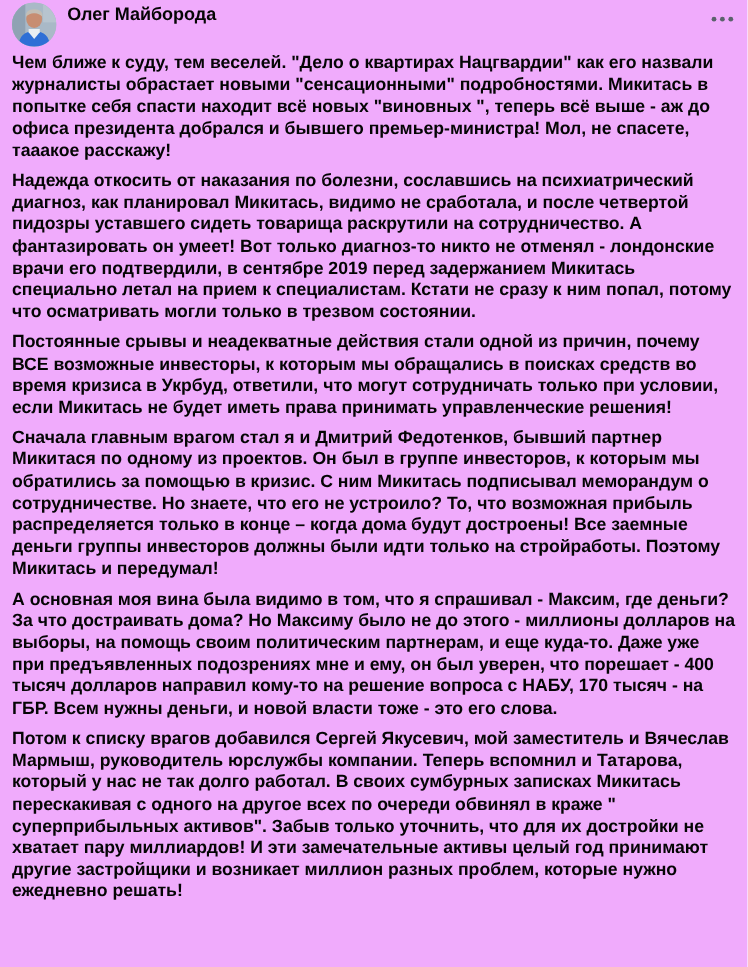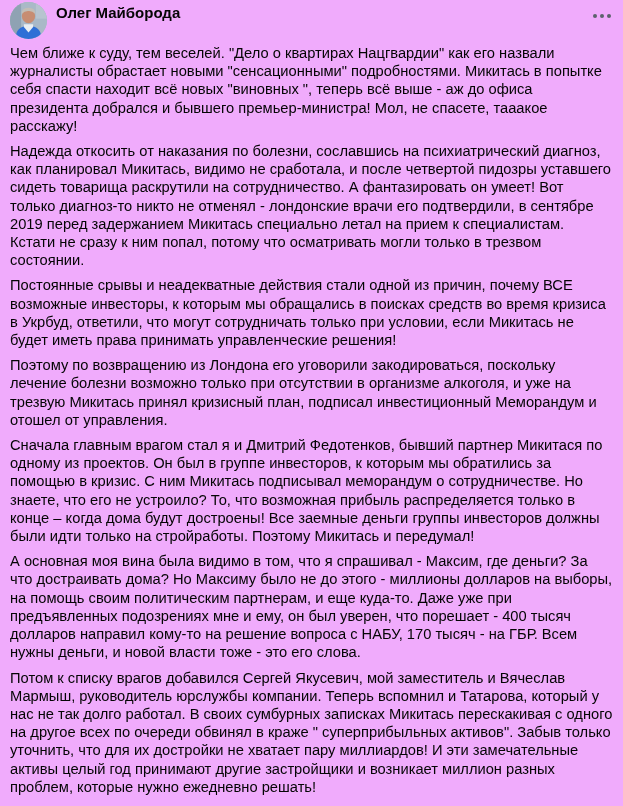--- a/index.html
+++ b/index.html
@@ -63,21 +63,21 @@
     height: 4px;
     border-radius: 50%;
     background: #5b626c;
   }
   .post-body {
     padding: 5px 10px 0 10px;
     font-size: 14.7px;
     line-height: 18.2px;
     color: #050505;
   }
-  .post-body p { margin: 0 0 7px 0; }
+  .post-body p { margin: 0 0 7px 0; font-weight: bold; }
 </style>
 </head>
 <body>
 
 <div class="post">
 
   <div class="post-header">
 
     <div class="avatar">
       <svg viewBox="0 0 40 40" xmlns="http://www.w3.org/2000/svg">
@@ -100,19 +100,18 @@
       <span class="dot"></span>
       <span class="dot"></span>
     </div>
 
   </div>
 
   <div class="post-body">
     <p>Чем ближе к суду, тем веселей. "Дело о квартирах Нацгвардии" как его назвали журналисты обрастает новыми "сенсационными" подробностями. Микитась в попытке себя спасти находит всё новых "виновных ", теперь всё выше - аж до офиса президента добрался и бывшего премьер-министра! Мол, не спасете, тааакое расскажу!</p>
     <p>Надежда откосить от наказания по болезни, сославшись на психиатрический диагноз, как планировал Микитась, видимо не сработала, и после четвертой пидозры уставшего сидеть товарища раскрутили на сотрудничество. А фантазировать он умеет! Вот только диагноз-то никто не отменял  - лондонские врачи его подтвердили, в сентябре 2019 перед задержанием Микитась специально летал на прием к специалистам. Кстати не сразу к ним попал, потому что осматривать могли только в трезвом состоянии.</p>
     <p>Постоянные срывы и неадекватные действия стали одной из причин, почему ВСЕ возможные инвесторы, к которым мы обращались в поисках средств во время кризиса в Укрбуд, ответили, что могут сотрудничать только при условии, если Микитась не будет иметь права принимать управленческие решения!</p>
-    <p>Поэтому по возвращению из Лондона его уговорили закодироваться, поскольку лечение болезни возможно только при отсутствии в организме алкоголя, и уже на трезвую Микитась принял кризисный план, подписал инвестиционный Меморандум и отошел от управления.</p>
     <p>Сначала главным врагом стал я и Дмитрий Федотенков, бывший партнер Микитася по одному из проектов. Он был в группе инвесторов, к которым мы обратились за помощью в кризис. С ним Микитась подписывал меморандум о сотрудничестве. Но знаете, что его не устроило? То, что возможная прибыль распределяется только в конце – когда дома будут достроены! Все заемные деньги группы инвесторов должны были идти только на стройработы. Поэтому Микитась и передумал!</p>
     <p>А основная моя вина была видимо в том, что я спрашивал - Максим, где деньги? За что достраивать дома? Но Максиму было не до этого - миллионы долларов на выборы, на помощь своим политическим партнерам, и еще куда-то. Даже уже при предъявленных подозрениях мне и ему, он был уверен, что порешает - 400 тысяч долларов направил кому-то на решение вопроса с НАБУ, 170 тысяч - на ГБР. Всем нужны деньги, и новой власти тоже - это его слова.</p>
     <p>Потом к списку врагов добавился Сергей Якусевич, мой заместитель и Вячеслав Мармыш, руководитель юрслужбы компании. Теперь вспомнил и Татарова, который у нас не так долго работал. В своих сумбурных записках Микитась перескакивая с одного на другое всех по очереди обвинял в краже " суперприбыльных активов". Забыв только уточнить, что для их достройки не хватает пару миллиардов! И эти замечательные активы целый год принимают другие застройщики и возникает миллион разных проблем, которые нужно ежедневно решать!</p>
   </div>
 
 </div>
 
 </body></html>

